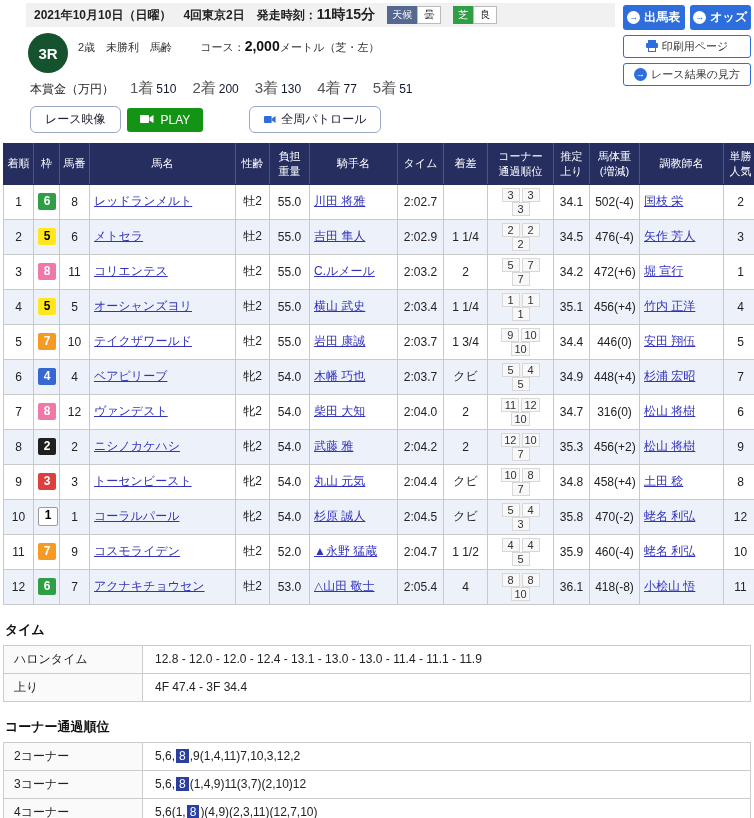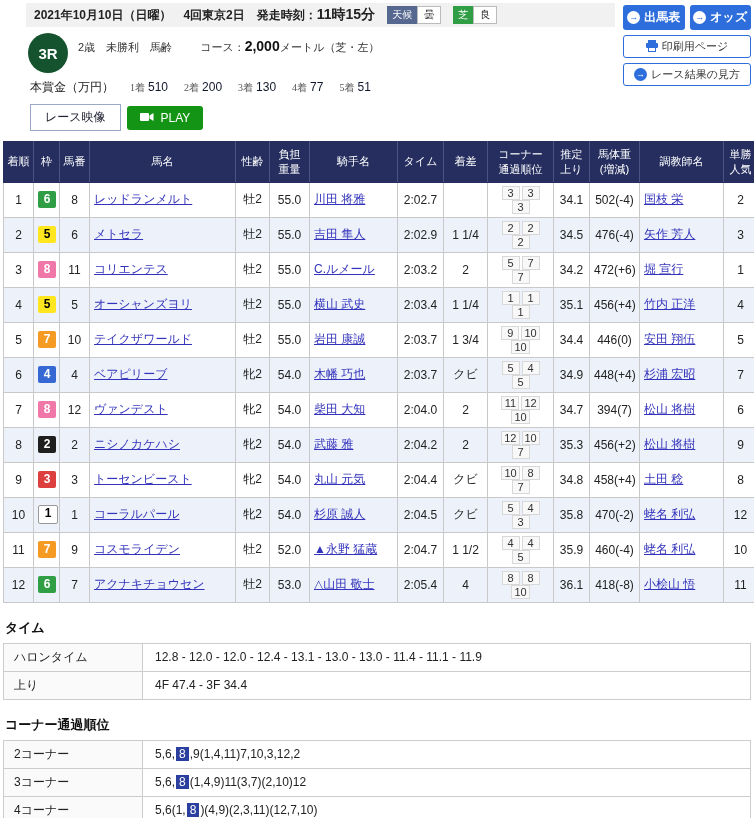--- a/index.html
+++ b/index.html
@@ -19,24 +19,24 @@
   .badge .bl{color:#fff;padding:1px 5px;font-size:10px;display:flex;align-items:center;}
   .badge .bl.weather{background:#56688f;}
   .badge .bl.turf{background:#2f9e44;}
   .badge .bv{border:1px solid #bbb;background:#fff;padding:1px 6px;font-size:10px;display:flex;align-items:center;color:#222;}
   .race-head{display:flex;gap:10px;padding:6px 2px 0;align-items:flex-start;}
   .race-circle{width:40px;height:40px;border-radius:50%;background:#14532d;color:#fff;display:flex;align-items:center;justify-content:center;font-weight:bold;font-size:15px;}
   .race-title{font-size:18px;font-weight:bold;color:#111;}
   .race-sub{font-size:11px;margin-top:5px;display:flex;gap:28px;align-items:baseline;color:#333;}
   .course-num{font-weight:bold;font-size:14px;color:#111;}
   .prize-row{display:flex;gap:16px;padding:6px 4px 4px;align-items:baseline;}
-  .prize-item .pl{font-size:10px;color:#555;margin-right:3px;font-family:Liberation Serif, serif;}
+  .prize-item .pl{font-size:15px;color:#555;margin-right:3px;}
   .prize-item .pv{font-size:12px;color:#0f172a;}
   .media-row{display:flex;gap:6px;padding:4px 4px 8px;align-items:center;}
-  .btn-outline{background:#fff;border:1px solid #9aa7c7;color:#223;font-size:12px;padding:4px 14px;border-radius:0;cursor:pointer;font-family:inherit;}
+  .btn-outline{background:#fff;border:1px solid #9aa7c7;color:#223;font-size:12px;padding:4px 14px;border-radius:6px;cursor:pointer;font-family:inherit;}
   .btn-play{background:#149414;color:#fff;font-weight:normal;border:none;border-radius:3px;font-size:12px;padding:5px 13px;display:inline-flex;align-items:center;gap:7px;cursor:pointer;font-family:inherit;}
   .btn-patrol{margin-left:40px;display:inline-flex;align-items:center;gap:5px;}
   
   .results{width:100%;border-collapse:collapse;margin-top:2px;table-layout:fixed;}
   .results th{background:#252e5f;color:#fff;font-size:11px;font-weight:normal;padding:5px 1px;border:1px solid #252e5f;border-right:1px solid #4a5382;line-height:1.35;white-space:pre-line;text-align:center;}
   .results td{border:1px solid #c9c9c9;padding:3px 4px;font-size:12px;height:19px;overflow:hidden;}
   .results tbody tr:nth-child(even) td{background:#edf2fa;}
   .c{text-align:center;}
   .l{text-align:left;}
   a.lnk{color:#3333bb;text-decoration:underline;cursor:pointer;}
@@ -100,20 +100,27 @@
 
       <div class="media-row">
         <button class="btn-outline">レース映像</button>
         <button class="btn-play">
           <span><svg width="14" height="10" viewBox="0 0 14 10">
                 <rect x="0" y="1" width="9" height="8" rx="1" fill="#fff"></rect>
                 <path d="M9.5 3.5 L13.5 1 V9 L9.5 6.5 Z" fill="#fff"></path>
               </svg></span>
           <span>PLAY</span>
         </button>
+        <button class="btn-outline btn-patrol">
+          <span><svg width="12" height="9" viewBox="0 0 14 10">
+                <rect x="0" y="1" width="9" height="8" rx="1" fill="#2d6ddc"></rect>
+                <path d="M9.5 3.5 L13.5 1 V9 L9.5 6.5 Z" fill="#2d6ddc"></path>
+              </svg></span>
+          <span>全周パトロール</span>
+        </button>
       </div>
     </div>
 
     <div class="right-col">
       <div class="btn-row">
         <button class="btn-blue">
           <span class="ic-circle">→</span>
           <span>出馬表</span>
         </button>
         <button class="btn-blue">
@@ -278,21 +285,21 @@
           <td class="c"><span class="fb f8">8</span></td>
           <td class="c">12</td>
           <td class="l"><a class="lnk">ヴァンデスト</a></td>
           <td class="c">牝2</td>
           <td class="c">54.0</td>
           <td class="l"><a class="lnk">柴田 大知</a></td>
           <td class="c">2:04.0</td>
           <td class="c">2</td>
           <td class="c"><span class="cn">11</span><span class="cn">12</span><span class="cn">10</span></td>
           <td class="c">34.7</td>
-          <td class="c">394(7)</td>
+          <td class="c">316(0)</td>
           <td class="l"><a class="lnk">松山 将樹</a></td>
           <td class="c">6</td>
         </tr>
         <tr>
           <td class="c">8</td>
           <td class="c"><span class="fb f2">2</span></td>
           <td class="c">2</td>
           <td class="l"><a class="lnk">ニシノカケハシ</a></td>
           <td class="c">牝2</td>
           <td class="c">54.0</td>

